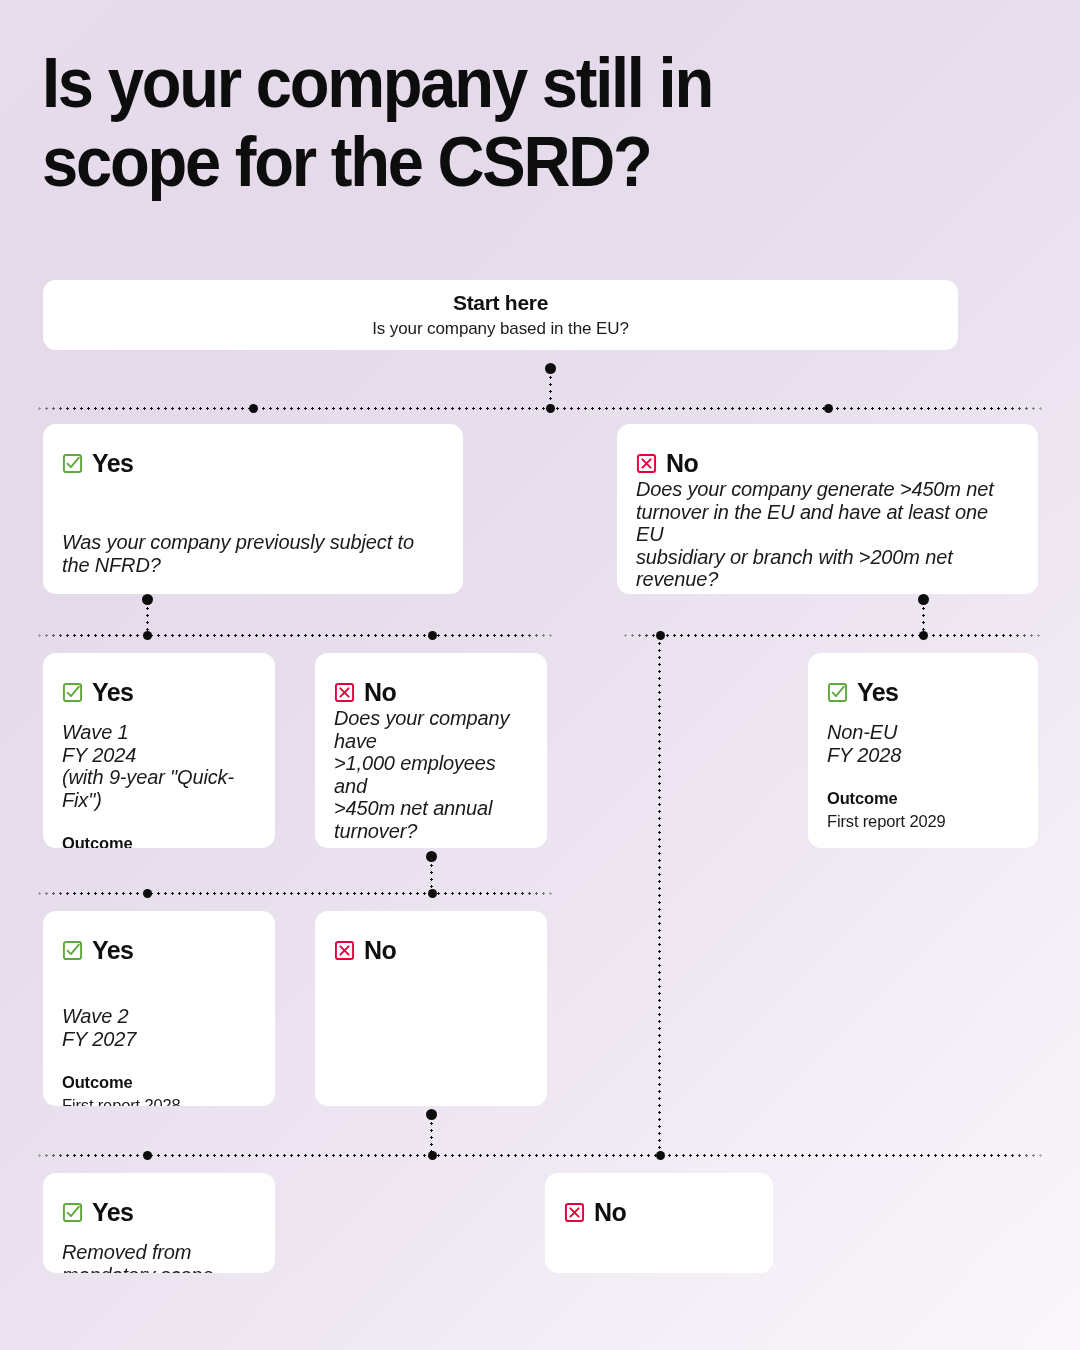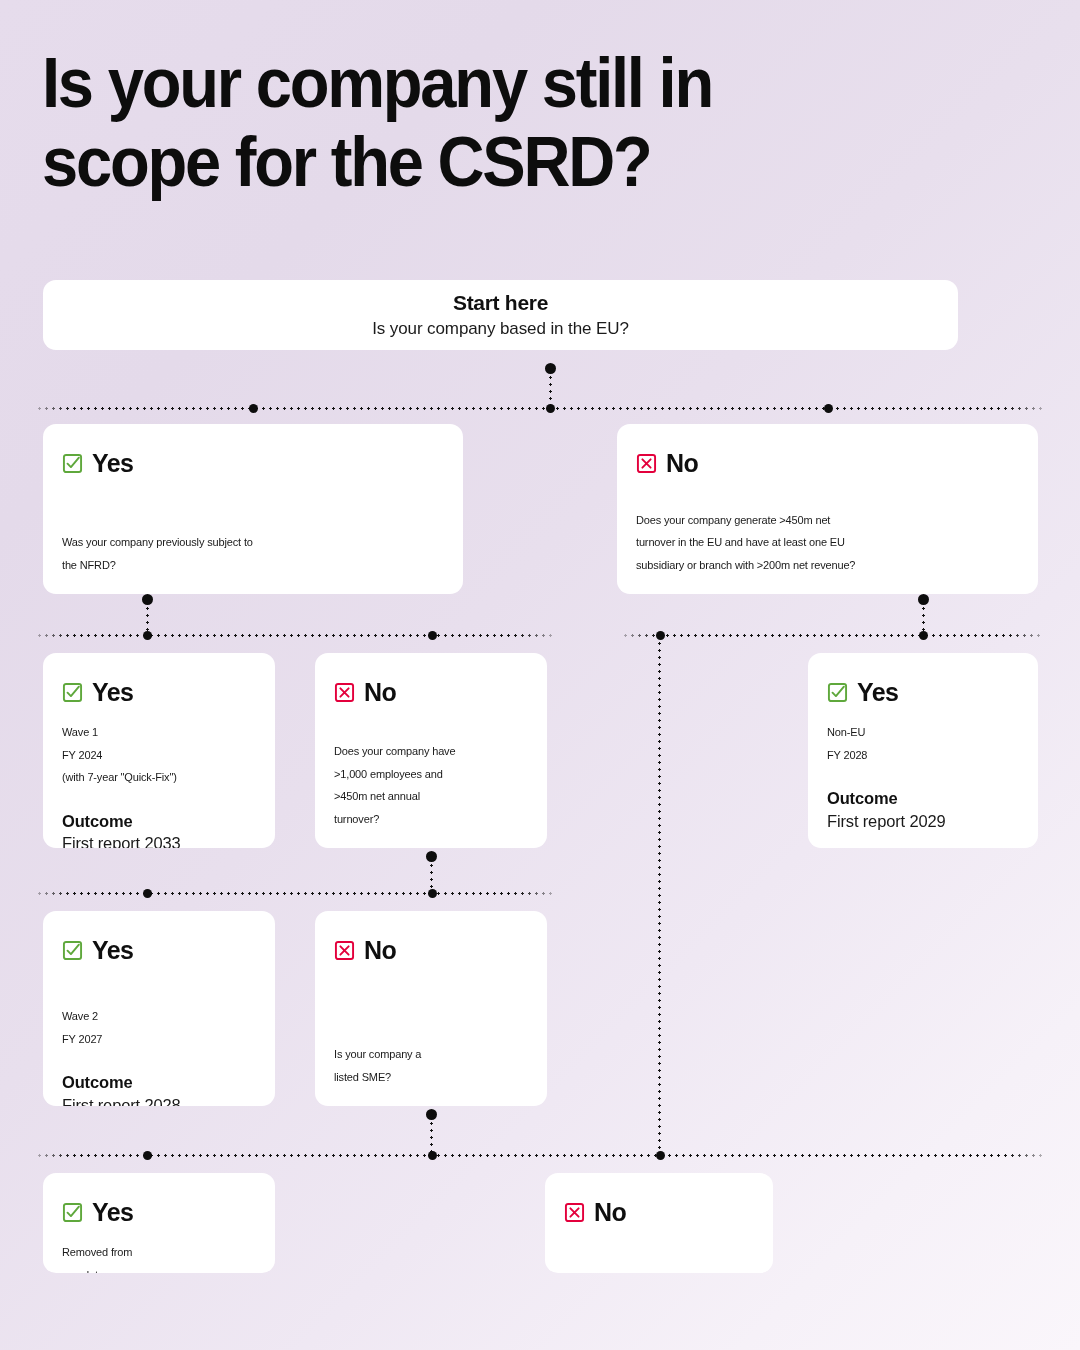--- a/index.html
+++ b/index.html
@@ -101,26 +101,27 @@
   .ico {
     width: 21px;
     height: 21px;
     flex: 0 0 21px;
     display: block;
   }
 
   .spacer { flex: 1 1 auto; }
 
   .body-text {
-    font-size: 11px;
+    font-size: 20px;
     line-height: 22.5px;
     color: #1a1a1a;
     letter-spacing: -0.15px;
     white-space: pre-line;
     flex: 0 0 auto;
+    font-style: italic;
   }
   .body-text.top-gap { margin-top: 14px; }
 
   .outcome-label {
     font-size: 16.5px;
     line-height: 22.5px;
     font-weight: 700;
     color: #111111;
     letter-spacing: -0.15px;
     margin-top: 21px;
@@ -236,21 +237,21 @@
     <div class="card-inner">
       <div class="ans-head">
         <svg class="ico" viewBox="0 0 24 24">
           <rect x="2.2" y="2.2" width="19.6" height="19.6" rx="2.4" fill="none" stroke="#5fa83c" stroke-width="2.2"></rect>
           <path d="M6.3 12.2 L10.2 16.1 L19.3 5.4" fill="none" stroke="#5fa83c" stroke-width="2.2" stroke-linecap="round" stroke-linejoin="round"></path>
         </svg>
         <span class="ans-label">Yes</span>
       </div>
       <div class="body-text top-gap">Wave 1
 FY 2024
-(with 7-year "Quick-Fix")</div>
+(with 9-year "Quick-Fix")</div>
       <div class="outcome-label">Outcome</div>
       <div class="outcome-text">First report 2033</div>
     </div>
   </div>
 
   <div class="card" style="left:315px; top:653px; width:232px; height:195px;">
     <div class="card-inner">
       <div class="ans-head">
         <svg class="ico" viewBox="0 0 24 24">
           <rect x="2.2" y="2.2" width="19.6" height="19.6" rx="2.4" fill="none" stroke="#e3003c" stroke-width="2.2"></rect>
@@ -307,22 +308,20 @@
   <div class="card" style="left:315px; top:911px; width:232px; height:195px;">
     <div class="card-inner">
       <div class="ans-head">
         <svg class="ico" viewBox="0 0 24 24">
           <rect x="2.2" y="2.2" width="19.6" height="19.6" rx="2.4" fill="none" stroke="#e3003c" stroke-width="2.2"></rect>
           <path d="M7.3 7.3 L16.7 16.7 M16.7 7.3 L7.3 16.7" fill="none" stroke="#e3003c" stroke-width="2.2" stroke-linecap="round"></path>
         </svg>
         <span class="ans-label">No</span>
       </div>
       <div class="spacer"></div>
-      <div class="body-text">Is your company a
-listed SME?</div>
     </div>
   </div>
 
   <div class="node" style="left:426px; top:1109px;"></div>
   <div class="vline" style="left:430px; top:1120px; height:34px;"></div>
   <div class="hline fade-ends" style="left:36px; top:1154px; width:1008px;"></div>
   <div class="node small" style="left:143px; top:1151px;"></div>
   <div class="node small" style="left:428px; top:1151px;"></div>
   <div class="node small" style="left:656px; top:1151px;"></div>
 

